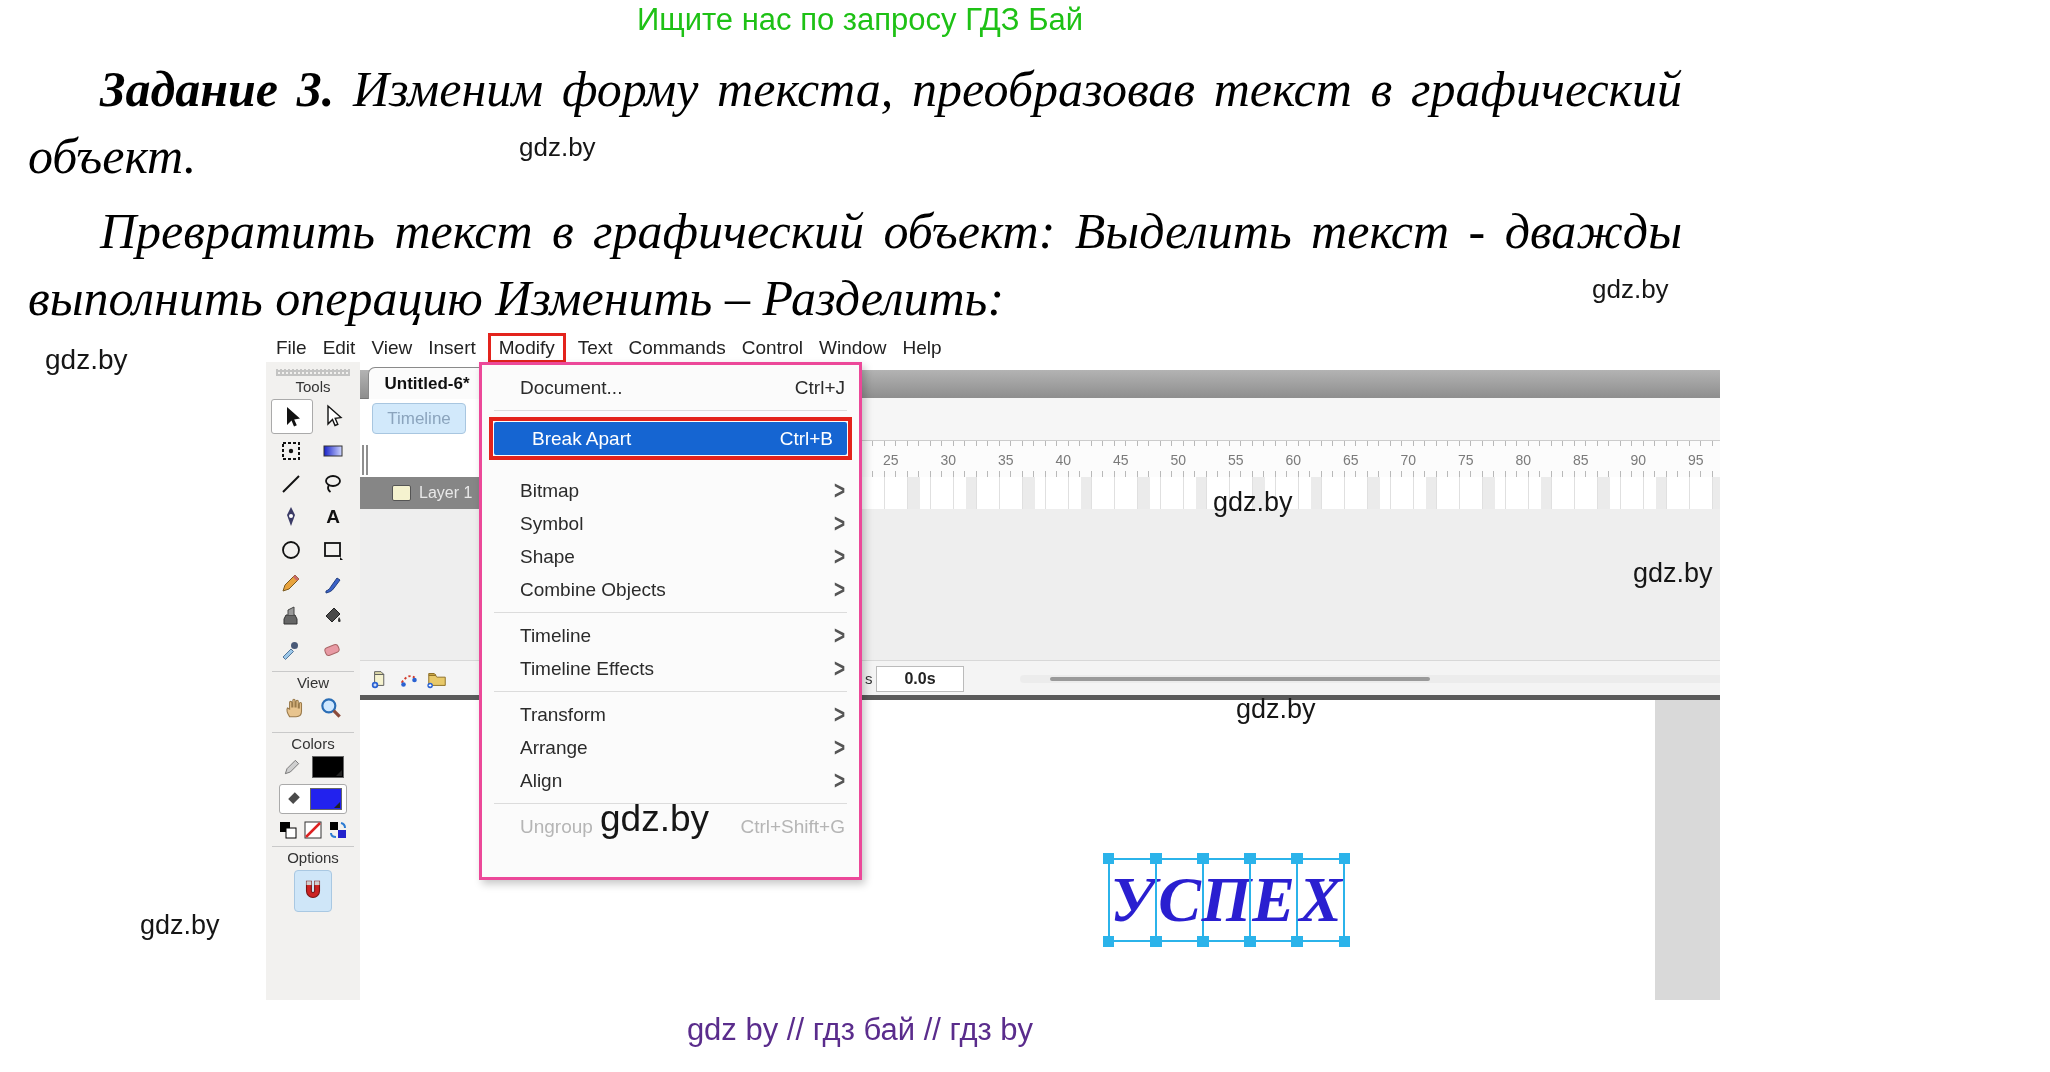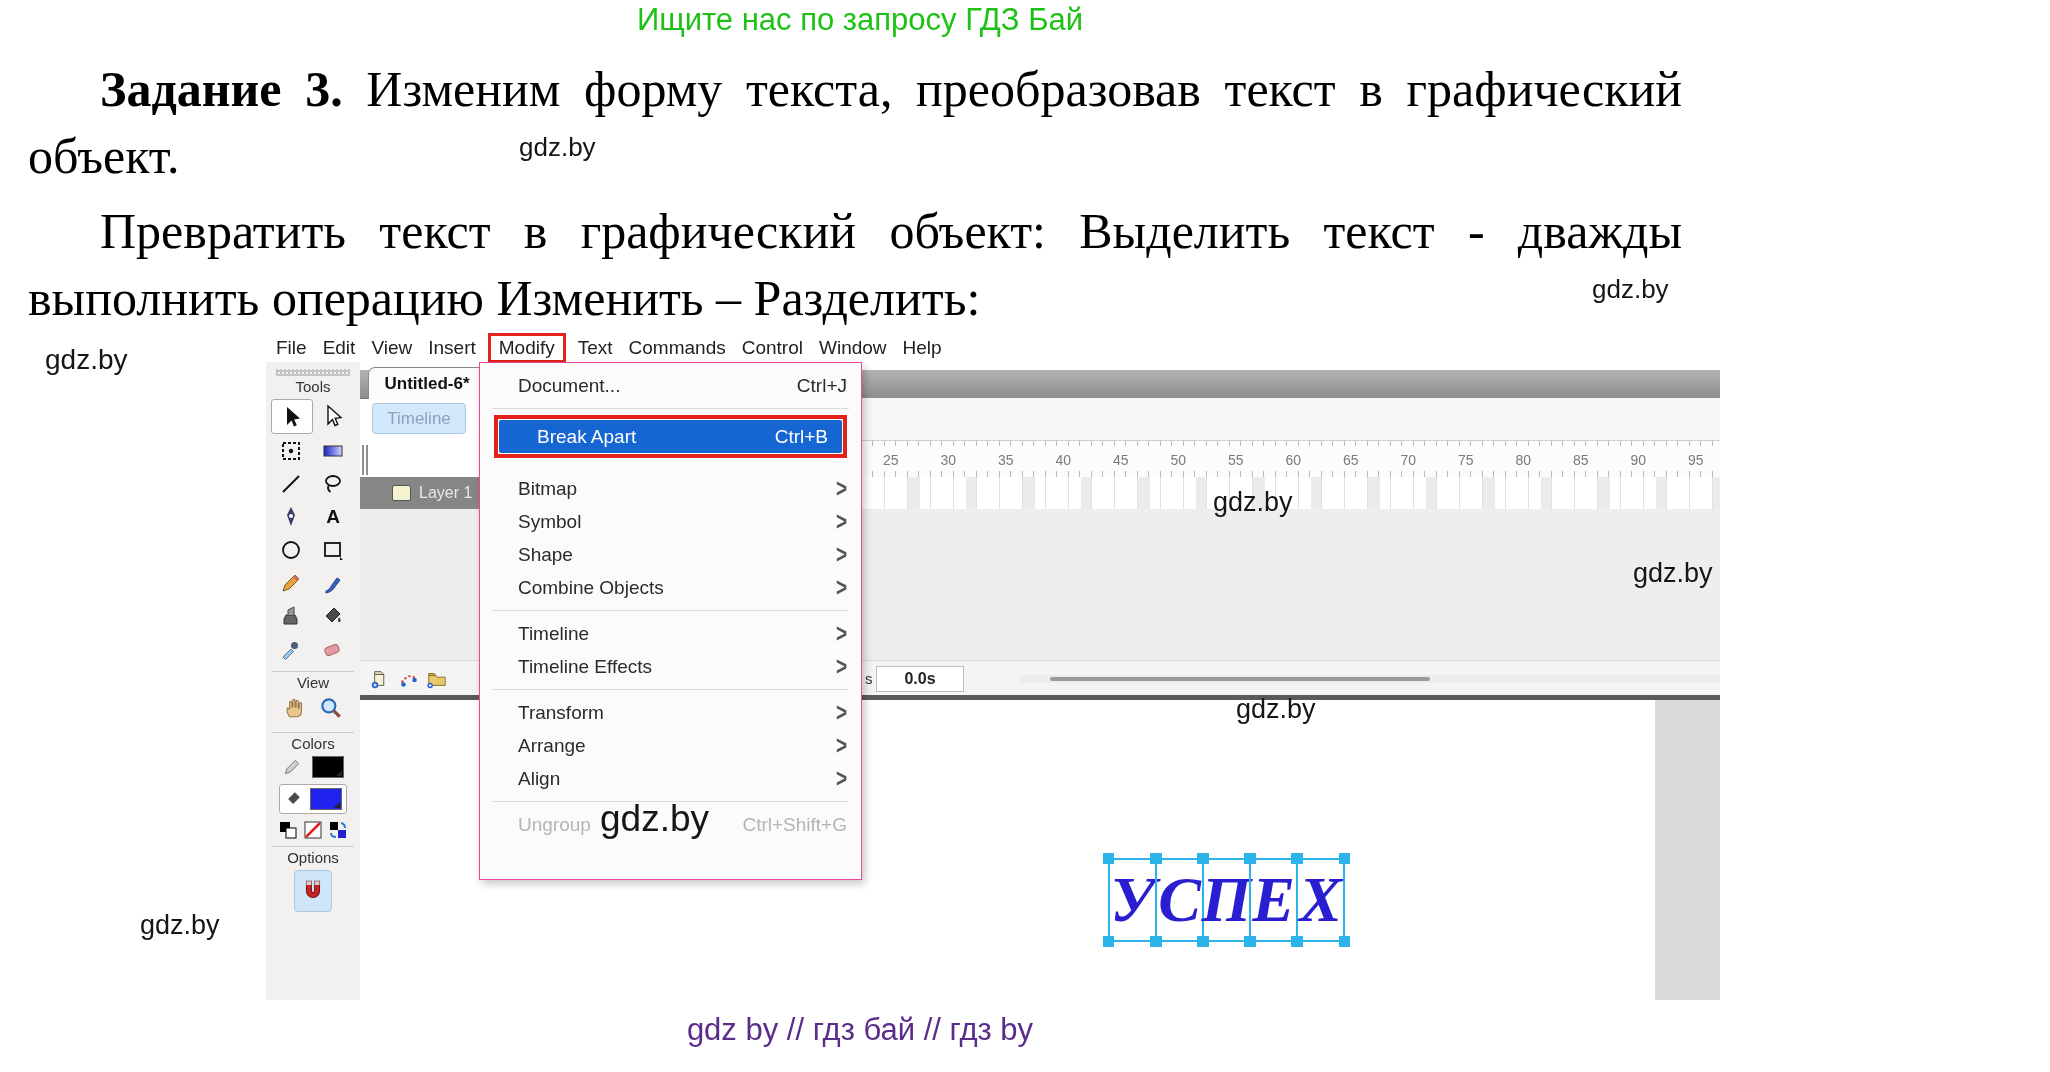--- a/index.html
+++ b/index.html
@@ -5,21 +5,21 @@
   html,body{margin:0;padding:0;background:#fff;}
   #page{position:relative;width:1720px;height:1072px;background:#fff;overflow:hidden;
         font-family:"Liberation Sans",sans-serif;}
 
   
   .green-head{position:absolute;top:2px;left:0;width:100%;text-align:center;
     color:#1ec115;font-size:31px;font-weight:400;}
   .purple-foot{position:absolute;top:1012px;left:0;width:100%;text-align:center;
     color:#5a2c8c;font-size:31px;}
   .para{position:absolute;left:28px;right:38px;font-family:"Liberation Serif",serif;
-    font-size:50px;color:#000;line-height:67px;}
+    font-size:50px;color:#000;line-height:67px;font-style:italic;}
   .p-line1{text-align:justify;text-align-last:justify;padding-left:72px;}
   .p-line2{text-align:left;}
   #para1{top:56px;}
   #para2{top:198px;}
   .wm{position:absolute;color:#161616;font-size:27px;z-index:60;font-family:"Liberation Sans",sans-serif;}
 
   
   #flash{position:absolute;left:266px;top:333px;width:1584px;height:667px;background:#fff;
     border-right:2px solid #9a9a9a;font-size:19px;color:#222;}
   
@@ -100,32 +100,32 @@
   .letter-box{position:relative;width:45px;height:80px;border:2px solid #2bb3ea;margin-left:-2px;
     display:flex;align-items:center;justify-content:center;}
   .letter{font-family:"Liberation Serif",serif;font-style:italic;font-weight:bold;
     font-size:64px;color:#2a1fd0;line-height:80px;}
   .hdl{position:absolute;width:11px;height:11px;background:#2bb3ea;z-index:3;}
   .hdl.tl{left:-7px;top:-7px;} .hdl.tr{right:-7px;top:-7px;}
   .hdl.bl{left:-7px;bottom:-7px;} .hdl.br{right:-7px;bottom:-7px;}
 
   
   #menu{position:absolute;left:119px;top:0;width:383px;height:518px;background:#fbfbfb;
-    border:1px solid #ec4899;box-shadow:3px 4px 8px rgba(0,0,0,.22);z-index:40;
+    border:3px solid #ec4899;box-shadow:3px 4px 8px rgba(0,0,0,.22);z-index:40;
     padding-top:6px;box-sizing:border-box;}
   .menu-row{height:33px;display:flex;align-items:center;padding:0 14px 0 38px;color:#2b2b2b;}
   .menu-row .ml{flex:1;}
   .menu-row .ms{margin-left:12px;}
   .menu-row .ma{margin-left:12px;color:#555;font-weight:bold;transform:scaleY(1.4);}
   .menu-row.hl{background:#1565d2;color:#fff;border-radius:2px;}
   .menu-row.hl .ms{color:#fff;}
   .menu-row.dis{color:#b5b5b5;}
   .menu-sep{border-top:1px solid #dcdcdc;margin:6px 12px;}
   .menu-gap{height:12px;}
-  .redbox-row{border:4px solid #e3231b;margin:2px 14px;padding:1px;}
+  .redbox-row{border:4px solid #e3231b;margin:2px 7px;padding:1px;}
 </style>
 </head>
 <body>
 
 <div id="page">
 
   <div class="green-head">Ищите нас по запросу ГДЗ Бай</div>
 
   <div class="para" id="para1">
     <div class="p-line1"><b>Задание 3.</b> <span>Изменим форму текста, преобразовав текст в графический</span></div>

